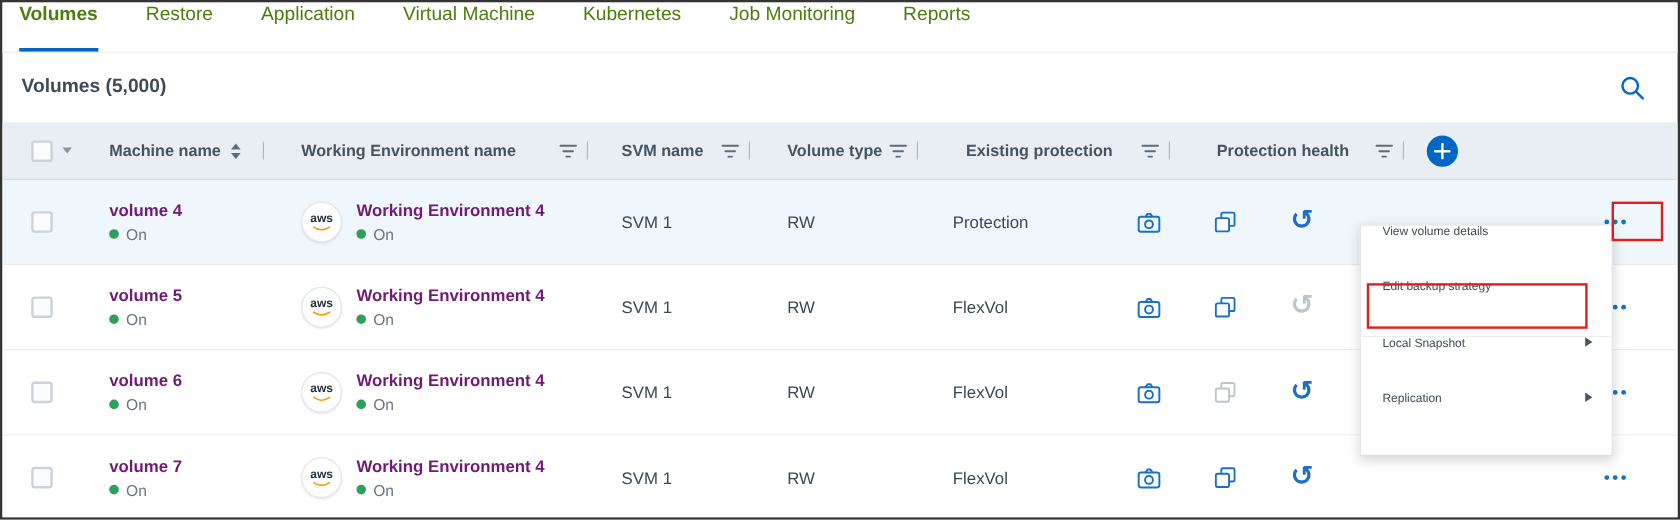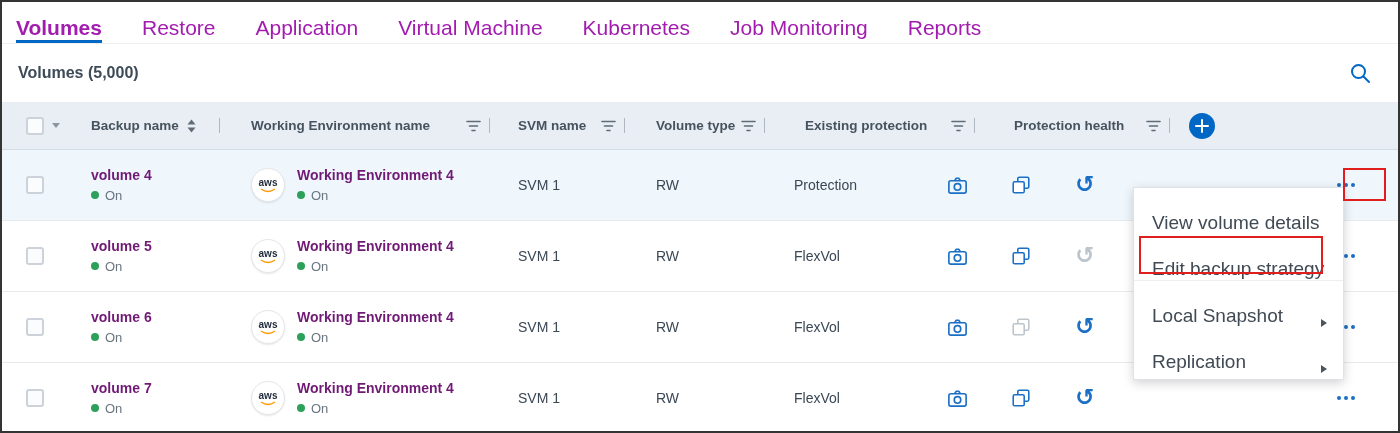--- a/index.html
+++ b/index.html
@@ -1,21 +1,21 @@
 <!DOCTYPE html>
 <html><head>
 <meta charset="utf-8">
 <style>
   *{box-sizing:border-box;margin:0;padding:0}
   body{font-family:"Liberation Sans",sans-serif;background:#fff}
   .screen{position:relative;width:1400px;height:433px;border:2px solid #343434;background:#fff;overflow:hidden}
 
   
   .tabbar{display:flex;gap:40px;padding:0 14px;height:42px;border-bottom:1px solid #ECEEF0;background:#fff}
-  .tab{display:flex;align-items:flex-end;color:#a21caf;font-size:21px;cursor:pointer;border-bottom:3px solid transparent;padding-top:2px}
+  .tab{display:flex;align-items:flex-start;color:#4d7c0f;font-size:16px;cursor:pointer;border-bottom:3px solid transparent;padding-top:2px}
   .tab.active{font-weight:700;border-bottom-color:#0067C5}
 
   
   .section-header{display:flex;align-items:center;justify-content:space-between;height:58px;padding:0 26px 0 16px}
   .section-title{font-size:16px;font-weight:700;color:#3E4B57}
   .search-btn{display:flex;align-items:center;cursor:pointer}
 
   
   .thead{display:flex;height:48px;background:#E9EEF4;border-bottom:1px solid #D5DCE3;align-items:stretch}
   .thead .cell{font-weight:700;font-size:13.5px;color:#46535F;padding-right:8px}
@@ -54,21 +54,21 @@
   .prot-icon.off{color:#BDC5CC}
   .restore-glyph{font-family:"DejaVu Sans",sans-serif;font-size:23px;font-weight:700;line-height:1;margin-top:-2px;text-align:center}
 
   .dots-btn{display:flex;gap:3px;align-items:center;cursor:pointer;height:20px}
   .dots-btn i{width:4px;height:4px;border-radius:50%;background:#1A6FC4;display:inline-block}
 
   .add-btn{width:26px;height:26px;border-radius:50%;background:#0067C5;display:flex;align-items:center;justify-content:center;cursor:pointer;flex:none}
 
   
   .context-menu{position:absolute;left:1131px;top:185px;width:211px;background:#fff;border:1px solid #DFE3E7;box-shadow:0 3px 10px rgba(0,0,0,.18);z-index:10;padding-bottom:6px}
-  .menu-item{height:46px;display:flex;align-items:flex-end;justify-content:space-between;padding:0 16px 0 18px;font-size:19px;color:#404A54;cursor:pointer}
+  .menu-item{height:46px;display:flex;align-items:flex-start;justify-content:space-between;padding:0 16px 0 18px;font-size:10px;color:#404A54;cursor:pointer}
   .menu-divider{height:1px;background:#ECEEF0}
   .submenu-arrow{width:0;height:0;border-left:6px solid #4A555F;border-top:4.5px solid transparent;border-bottom:4.5px solid transparent;display:inline-block}
 
   
   .annot{position:absolute;border:2px solid #E01E1E;z-index:30;pointer-events:none}
   .annot-dots{left:1341px;top:166px;width:43px;height:33px}
   .annot-edit{left:1137px;top:234px;width:184px;height:38px}
 </style>
 </head>
 <body>
@@ -109,21 +109,21 @@
     </span>
   </header>
 
   <div>
     <div class="thead">
       <div class="cell col-check">
         <span class="checkbox"></span>
         <span class="caret"></span>
       </div>
       <div class="cell col-name">
-        <span>Backup name</span>
+        <span>Machine name</span>
         <span class="sort-icon">
           <svg width="9" height="14" viewBox="0 0 9 14">
               <path d="M4.5 0.5 L8.5 5.5 H0.5 Z" fill="#5F6B76"></path>
               <path d="M4.5 13.5 L0.5 8.5 H8.5 Z" fill="#5F6B76"></path>
             </svg>
         </span>
         <span class="sep"></span>
       </div>
       <div class="cell col-we">
         <span>Working Environment name</span>

